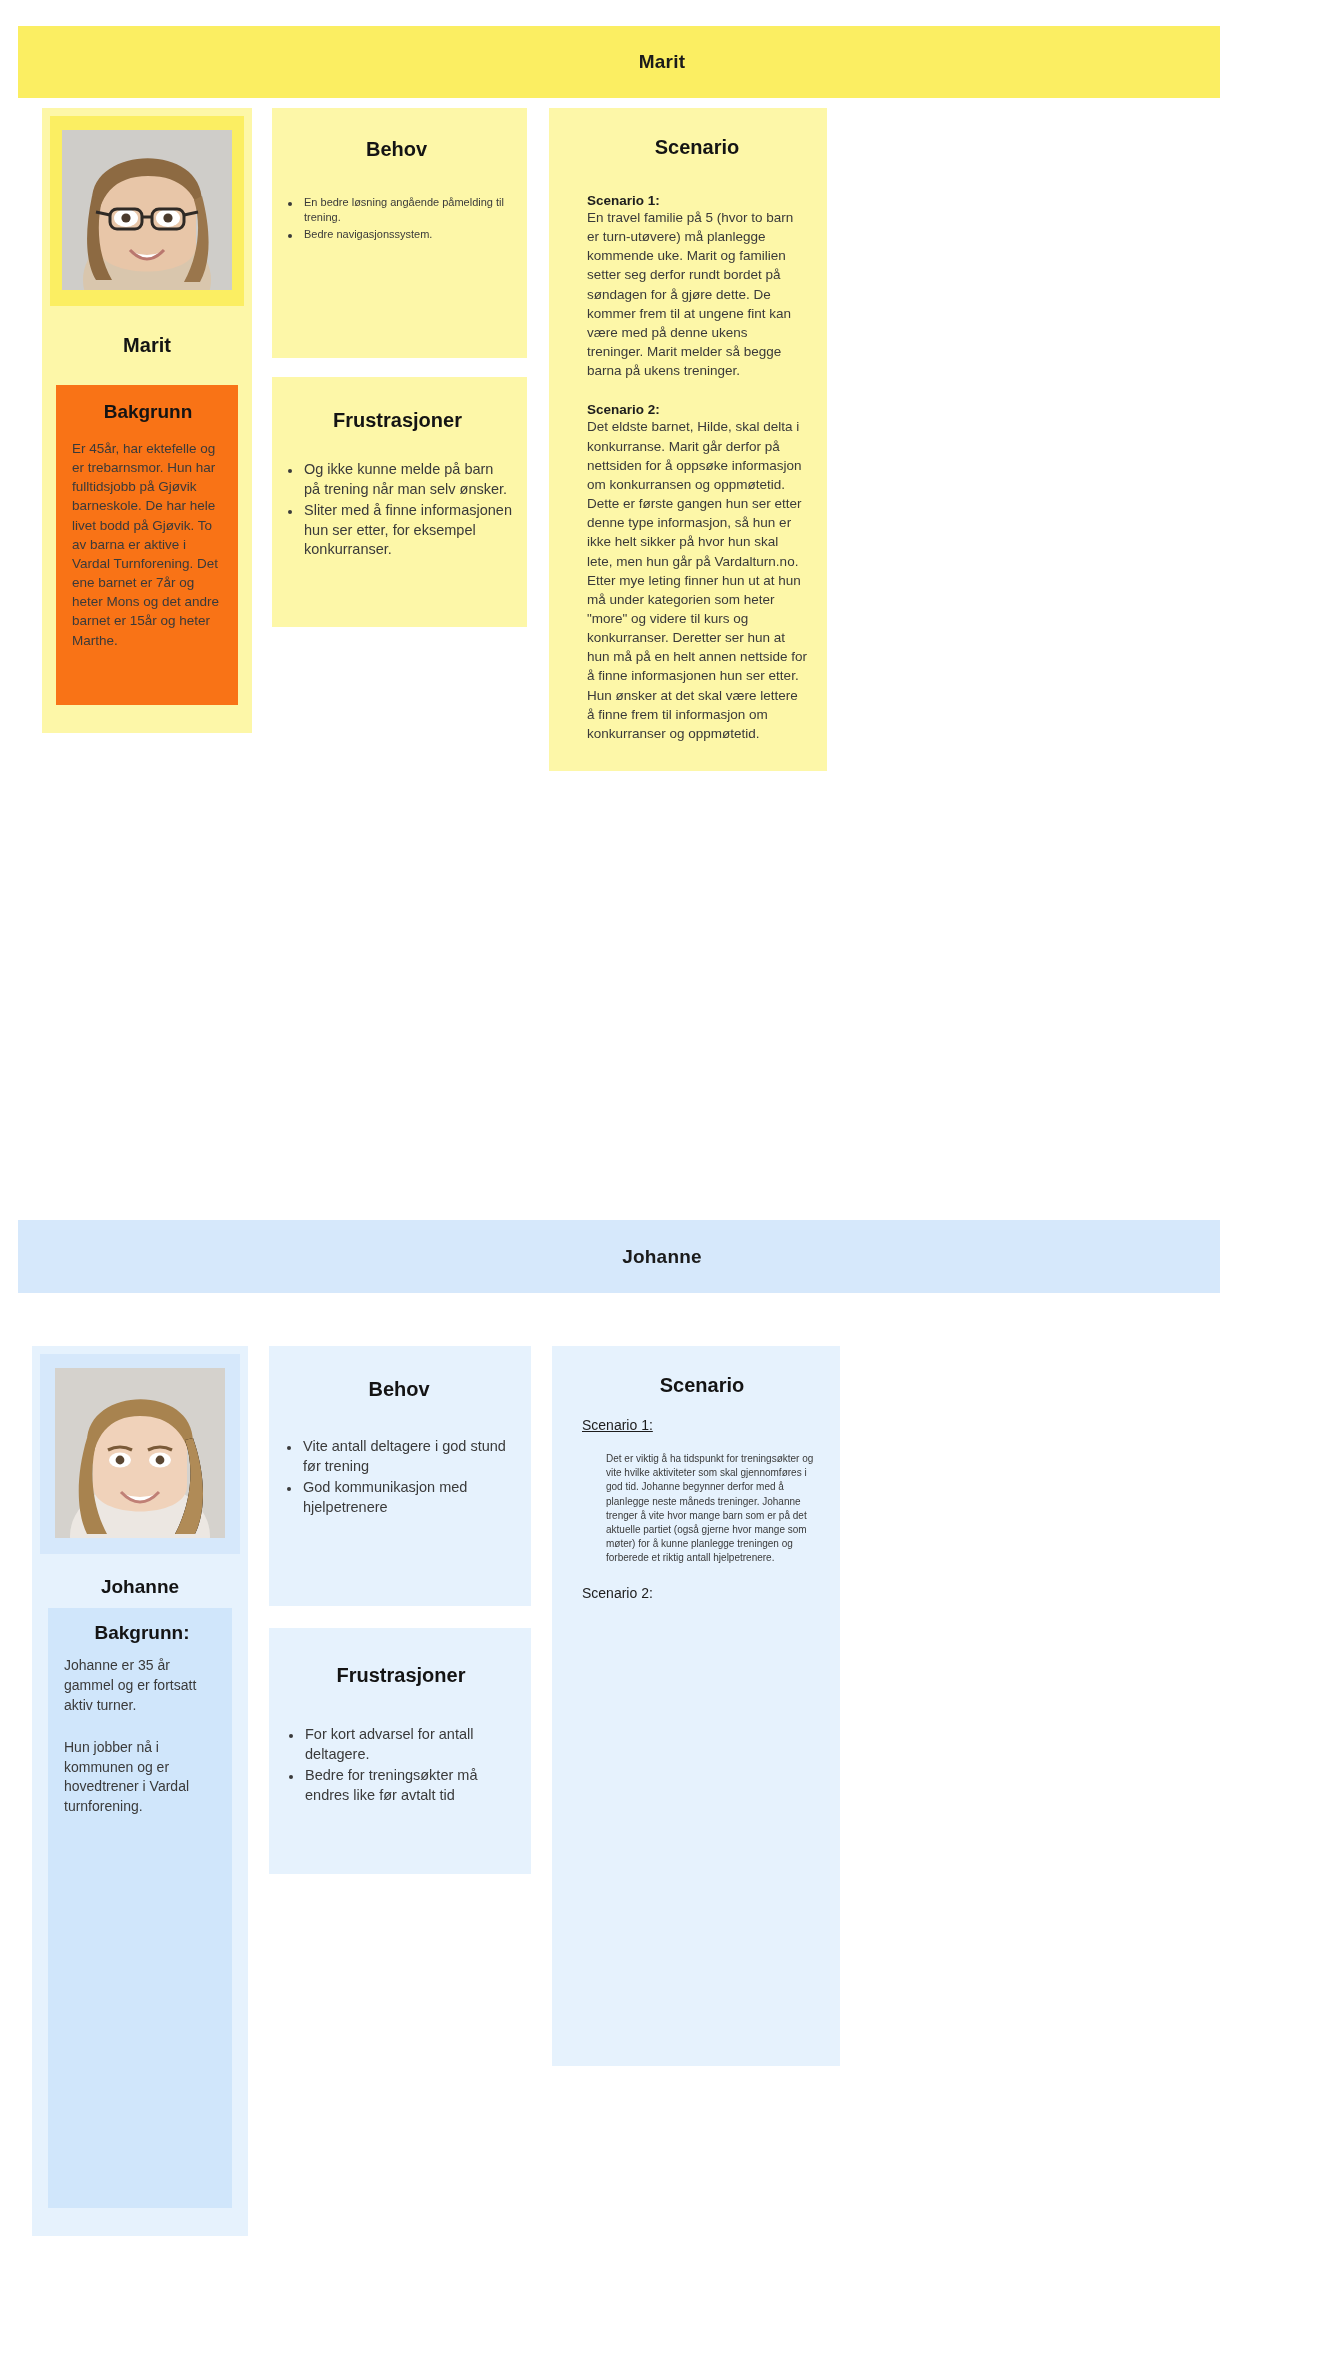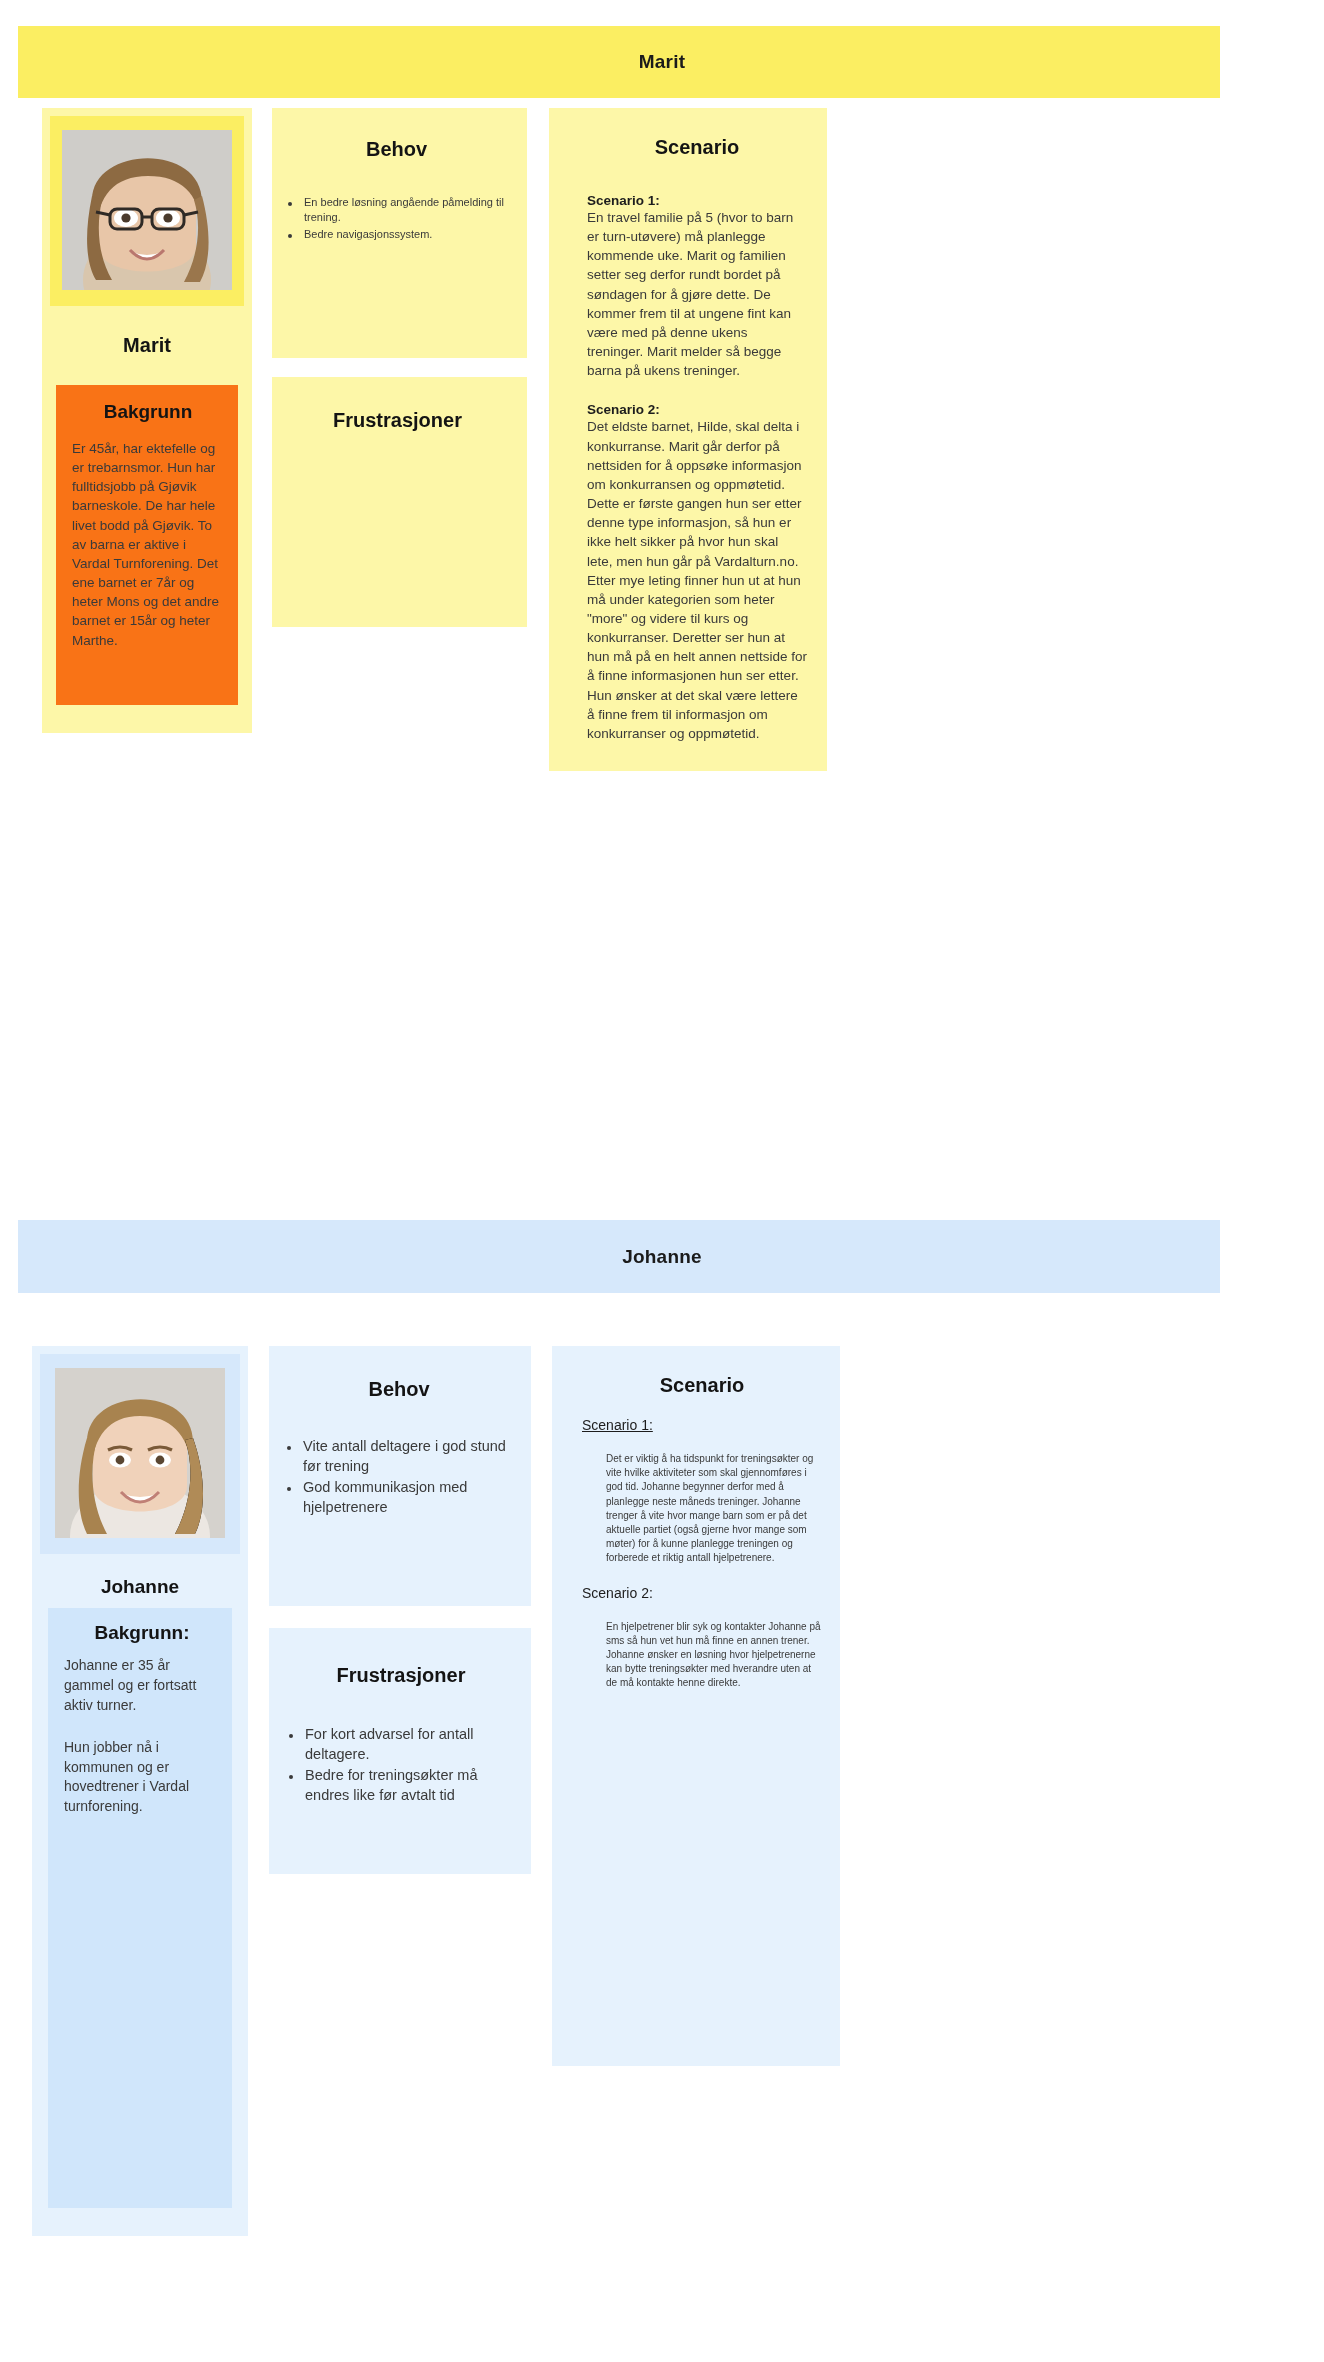--- a/index.html
+++ b/index.html
@@ -345,20 +345,24 @@
         <div class="card behov-card">
           <div class="card-title">Behov</div>
           <ul class="bullets">
             <li>En bedre løsning angående påmelding til trening.</li>
             <li>Bedre navigasjonssystem.</li>
           </ul>
         </div>
 
         <div class="card frust-card">
           <div class="card-title">Frustrasjoner</div>
+          <ul class="bullets">
+            <li>Og ikke kunne melde på barn på trening når man selv ønsker.</li>
+            <li>Sliter med å finne informasjonen hun ser etter, for eksempel konkurranser.</li>
+          </ul>
         </div>
       </div>
 
       <div class="col-scn">
         <div class="card-title">Scenario</div>
 
         <div>
           <div class="scn-head">Scenario 1:</div>
           <div class="body-text">En travel familie på 5 (hvor to barn er turn-utøvere) må planlegge kommende uke. Marit og familien setter seg derfor rundt bordet på søndagen for å gjøre dette. De kommer frem til at ungene fint kan være med på denne ukens treninger. Marit melder så begge barna på ukens treninger.</div>
         </div>
@@ -440,20 +444,19 @@
           <div class="scn-head underline">Scenario 1:</div>
           <div class="scn-gap"></div>
           <div class="body-text">Det er viktig å ha tidspunkt for treningsøkter og vite hvilke aktiviteter som skal gjennomføres i god tid. Johanne begynner derfor med å planlegge neste måneds treninger. Johanne trenger å vite hvor mange barn som er på det aktuelle partiet (også gjerne hvor mange som møter) for å kunne planlegge treningen og forberede et riktig antall hjelpetrenere.</div>
         </div>
 
         <div class="scn-gap"></div>
 
         <div>
           <div class="scn-head">Scenario 2:</div>
           <div class="scn-gap"></div>
-          <div class="body-text">En hjelpetrener blir syk og kontakter Johanne på sms så hun vet hun må finne en annen trener. Johanne ønsker en løsning hvor hjelpetrenerne kan bytte treningsøkter med hverandre uten at de må kontakte henne direkte.</div>
         </div>
       </div>
 
     </div>
   </section>
 
 </div>
 
 </body></html>

